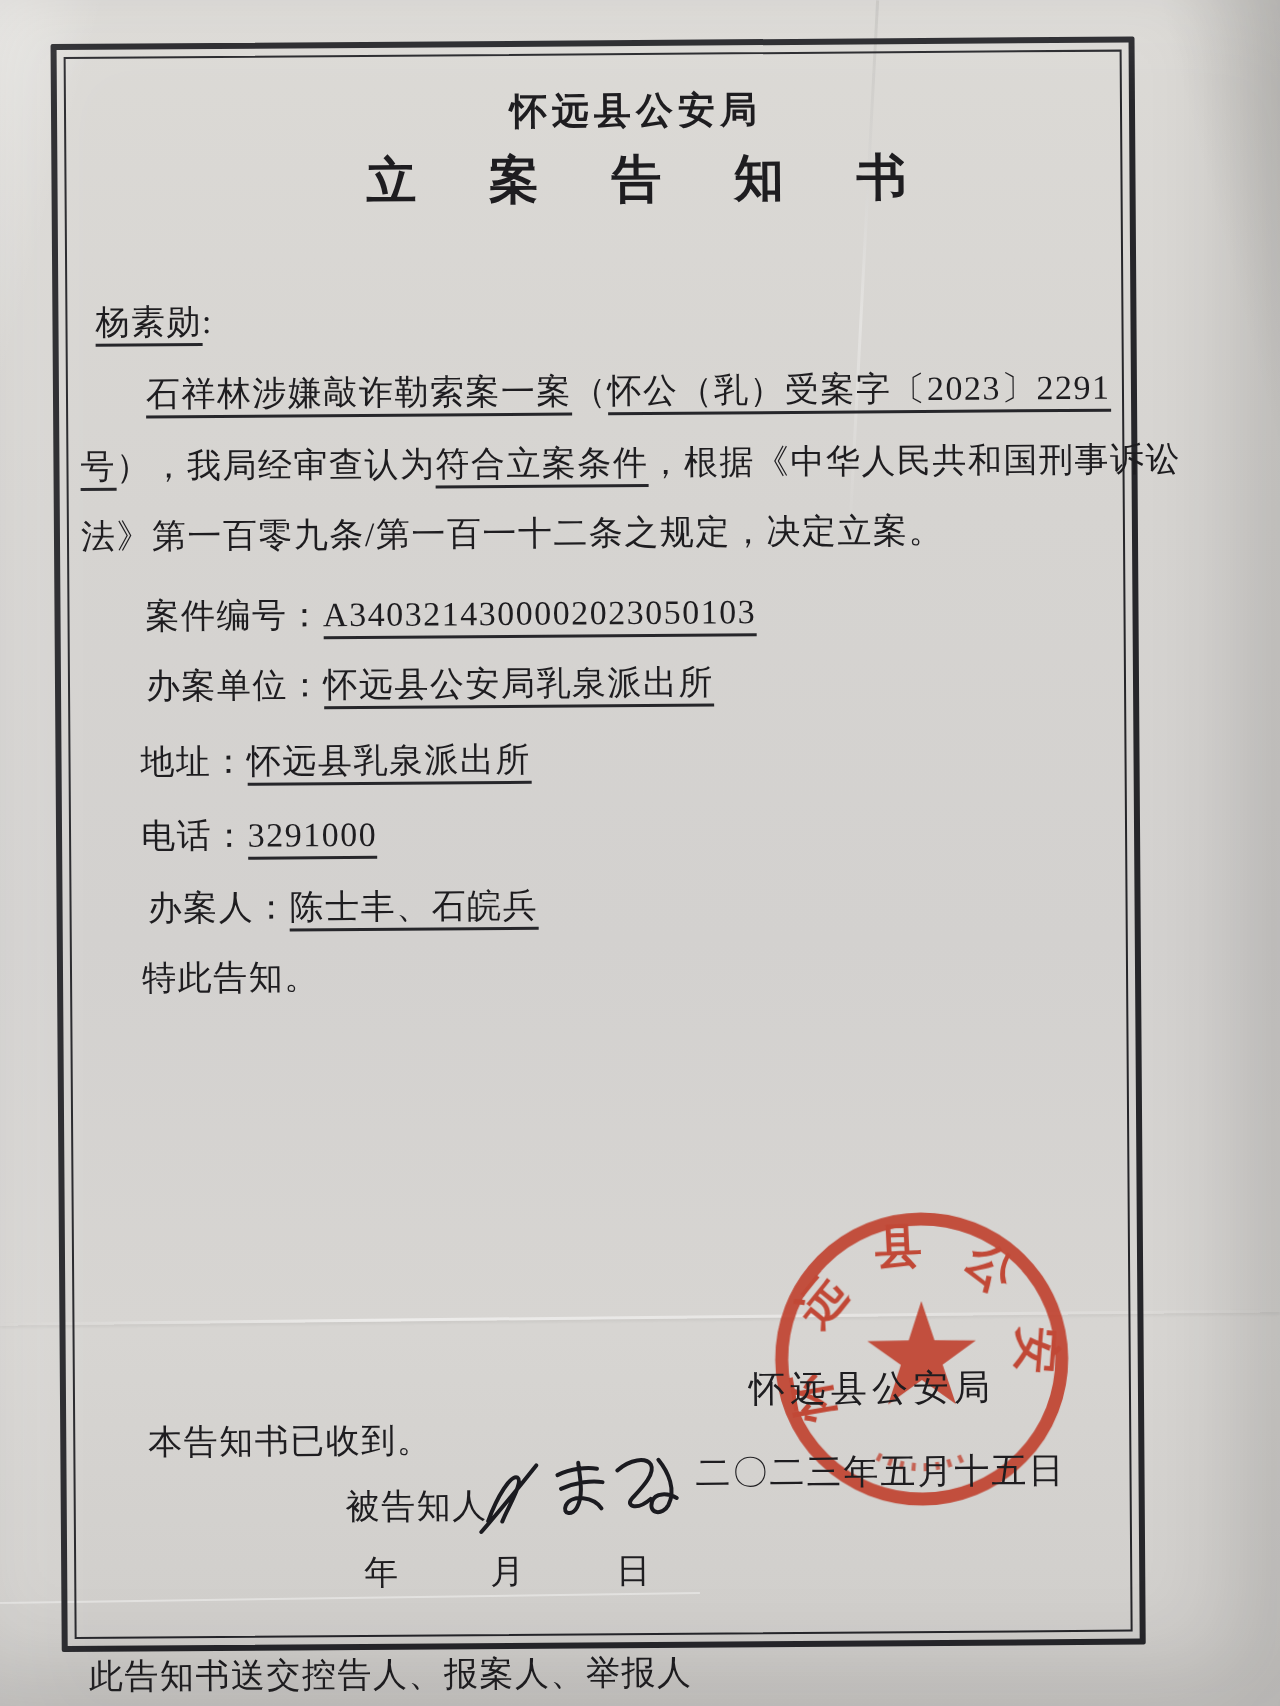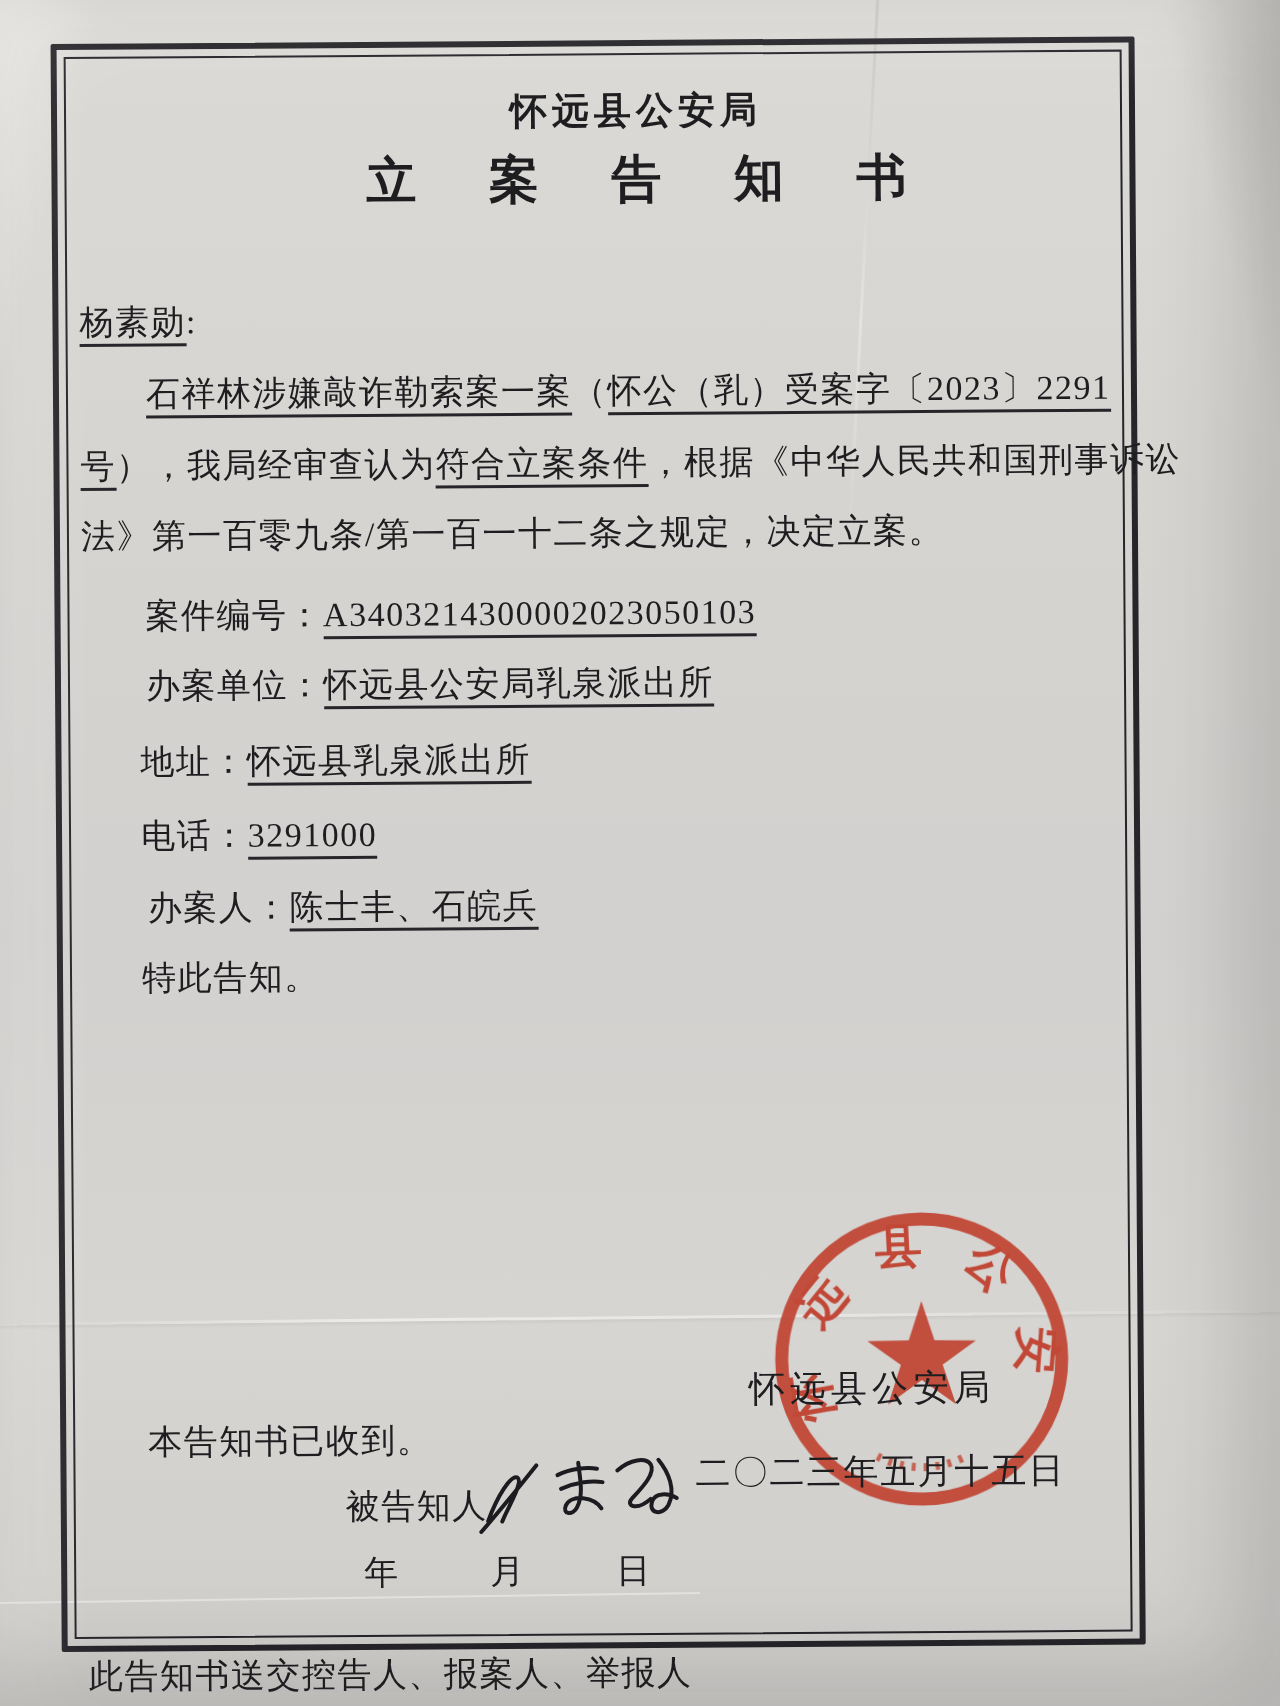--- a/index.html
+++ b/index.html
@@ -56,21 +56,21 @@
 
   <div class="tilt">
 
     <div class="frame-outer">
       <div class="frame-inner"></div>
     </div>
 
     <div class="abs agency-title">怀远县公安局</div>
     <div class="abs doc-title">立 案 告 知 书</div>
 
-    <div class="abs t" style="left:82px;top:296px;"><span class="u">杨素勋</span><span>:</span></div>
+    <div class="abs t" style="left:98px;top:296px;"><span class="u">杨素勋</span><span>:</span></div>
 
     <div class="abs t" style="left:148px;top:368px;"><span class="u">石祥林涉嫌敲诈勒索案一案</span><span>（</span><span class="u">怀公（乳）受案字〔2023〕2291</span></div>
 
     <div class="abs t" style="left:82px;top:440px;"><span class="u">号</span><span>），我局经审查认为</span><span class="u">符合立案条件</span><span>，根据《中华人民共和国刑事诉讼</span></div>
 
     <div class="abs t" style="left:82px;top:510px;">法》第一百零九条/第一百一十二条之规定，决定立案。</div>
 
     <div class="abs t" style="left:146px;top:590px;"><span>案件编号：</span><span class="u">A3403214300002023050103</span></div>
 
     <div class="abs t" style="left:146px;top:660px;"><span>办案单位：</span><span class="u">怀远县公安局乳泉派出所</span></div>

